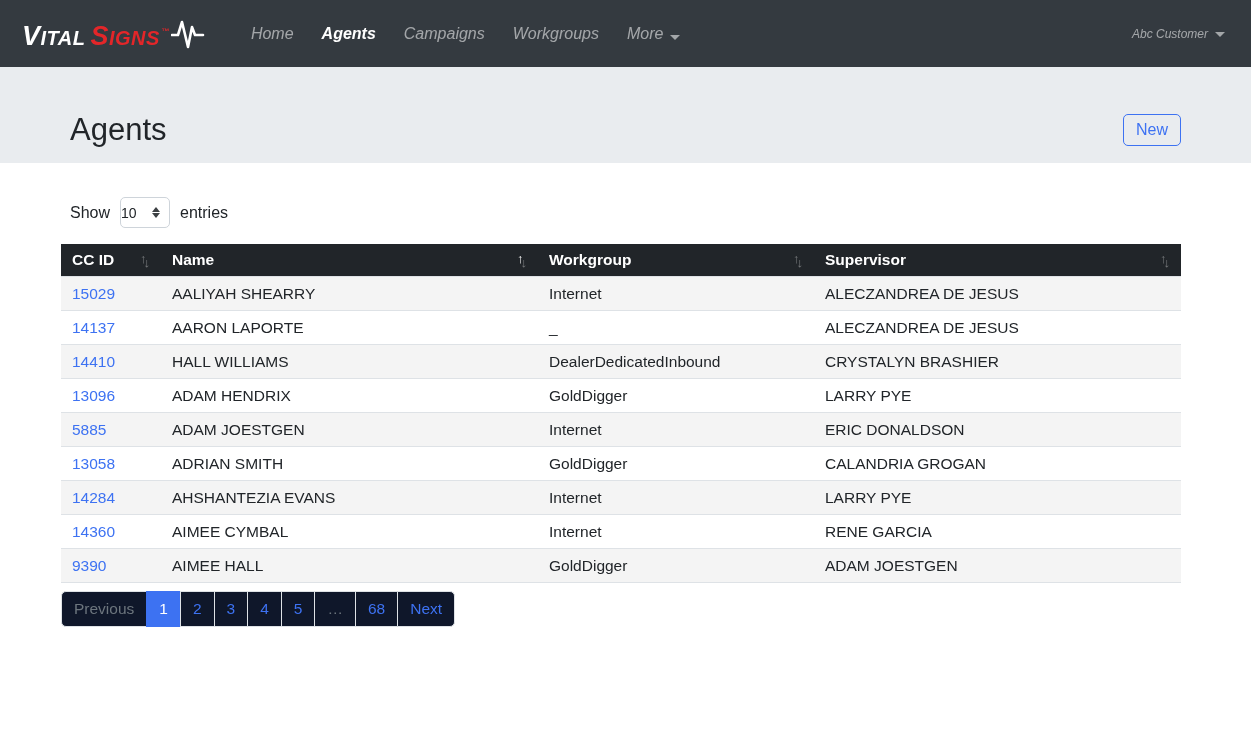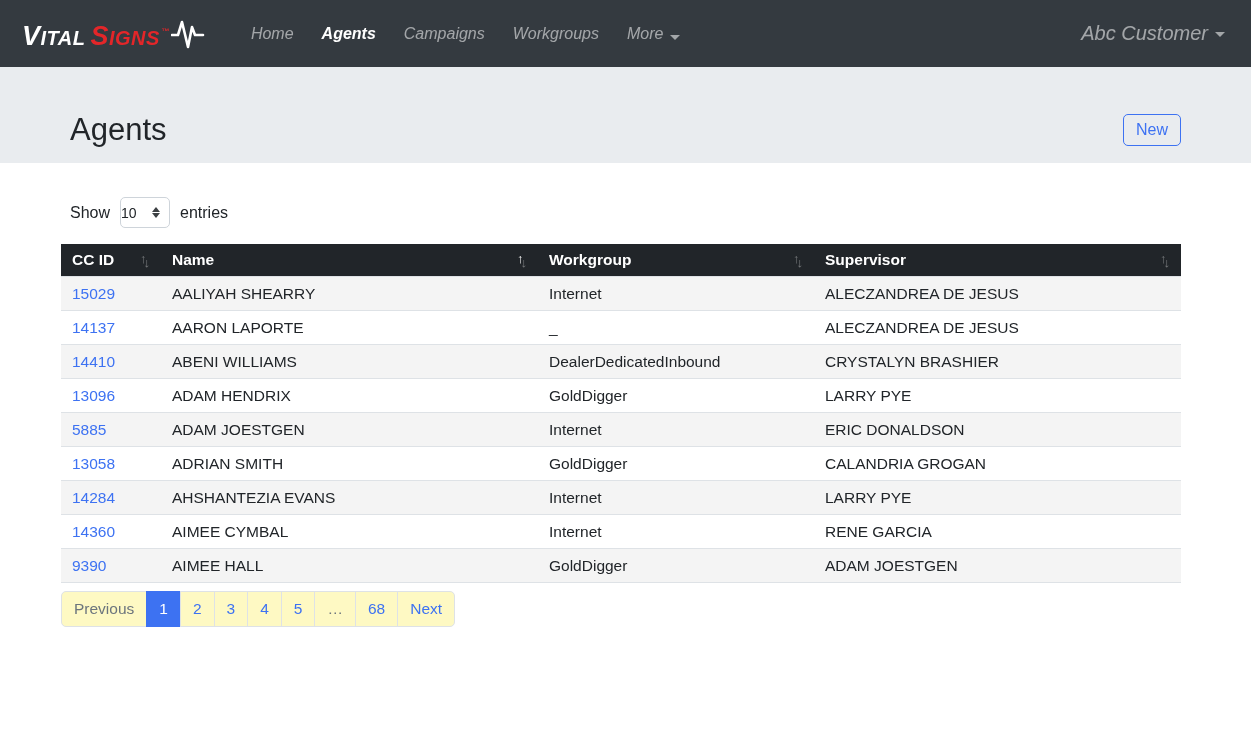--- a/index.html
+++ b/index.html
@@ -11,21 +11,21 @@
   .brand { display: flex; align-items: baseline; text-decoration: none; cursor: pointer; }
   .brand .init { font-size: 27px; font-weight: 700; letter-spacing: .5px; }
   .brand .rest { font-size: 20px; font-weight: 700; letter-spacing: .5px; }
   .brand .w1 { color: #ffffff; }
   .brand .w2 { color: #e32629; margin-left: 5px; }
   .brand .tm { color: #e32629; font-size: 8px; font-weight: 700; vertical-align: super; position: relative; top: -11px; margin-left: 1px; }
   .brand svg { margin-left: 2px; position: relative; top: 4px; }
   .nav-menu { display: flex; list-style: none; margin-left: 32px; }
   .nav-menu a { display: block; padding: 8px 14px; font-size: 16px; color: rgba(255,255,255,.55); text-decoration: none; cursor: pointer; }
   .nav-menu a.active { color: #ffffff; font-weight: 600; }
-  .user-menu { margin-left: auto; color: rgba(255,255,255,.55); font-size: 20px; display: flex; align-items: center; cursor: pointer; }
+  .user-menu { margin-left: auto; color: rgba(255,255,255,.55); font-size: 12px; display: flex; align-items: center; cursor: pointer; }
   .caret { display: inline-block; width: 0; height: 0; border-left: 5px solid transparent; border-right: 5px solid transparent; border-top: 5px solid currentColor; margin-left: 7px; position: relative; top: 1px; }
 
   
   .band { background: #e9ecef; height: 96px; }
   .band-inner { width: 1120px; margin-left: 61px; padding: 44px 0 0 9px; display: flex; align-items: center; justify-content: space-between; }
   .band-inner h1 { font-size: 31px; font-weight: 500; color: #212529; line-height: 38px; }
   .btn-new { background: transparent; border: 1px solid #3d72f2; color: #3d72f2; font-size: 16px; font-family: inherit; padding: 5px 12px; border-radius: 5px; cursor: pointer; line-height: 20px; }
 
   
   .container { width: 1120px; margin-left: 61px; }
@@ -51,21 +51,21 @@
   tbody td { padding: 7px 11px; height: 34px; border-top: 1px solid #dee2e6; color: #212529; }
   tbody tr:last-child td { border-bottom: 1px solid #dee2e6; }
   tbody tr:nth-child(odd) { background: rgba(0,0,0,.045); }
   tbody a { color: #3d72f2; text-decoration: none; cursor: pointer; }
   col.c1 { width: 100px; } col.c2 { width: 377px; } col.c3 { width: 276px; } col.c4 { width: 367px; }
 
   
   .tfooter { margin-top: 8px; display: flex; align-items: center; justify-content: space-between; }
   .info { font-size: 16px; padding-left: 9px; }
   .pagination { display: flex; list-style: none; }
-  .pagination a { display: block; padding: 8px 12px; font-size: 15.5px; border: 1px solid #dee2e6; margin-left: -1px; color: #3d72f2; background: #fef9c3; text-decoration: none; cursor: pointer; min-width: 34px; text-align: center; }
+  .pagination a { display: block; padding: 8px 12px; font-size: 15.5px; border: 1px solid #dee2e6; margin-left: -1px; color: #3d72f2; background: #0f172a; text-decoration: none; cursor: pointer; min-width: 34px; text-align: center; }
   .pagination li:first-child a { border-radius: 5px 0 0 5px; margin-left: 0; }
   .pagination li:last-child a { border-radius: 0 5px 5px 0; }
   .pagination a.disabled { color: #6c757d; cursor: default; }
   .pagination a.active { background: #3d72f2; border-color: #3d72f2; color: #fff; }
 </style>
 </head>
 <body>
 
 <nav class="navbar">
   <a class="brand">
@@ -165,21 +165,21 @@
           <td>ALECZANDREA DE JESUS</td>
         </tr>
         <tr>
           <td><a>14137</a></td>
           <td>AARON LAPORTE</td>
           <td>_</td>
           <td>ALECZANDREA DE JESUS</td>
         </tr>
         <tr>
           <td><a>14410</a></td>
-          <td>ABENI WILLIAMS</td>
+          <td>HALL WILLIAMS</td>
           <td>DealerDedicatedInbound</td>
           <td>CRYSTALYN BRASHIER</td>
         </tr>
         <tr>
           <td><a>13096</a></td>
           <td>ADAM HENDRIX</td>
           <td>GoldDigger</td>
           <td>LARRY PYE</td>
         </tr>
         <tr>

